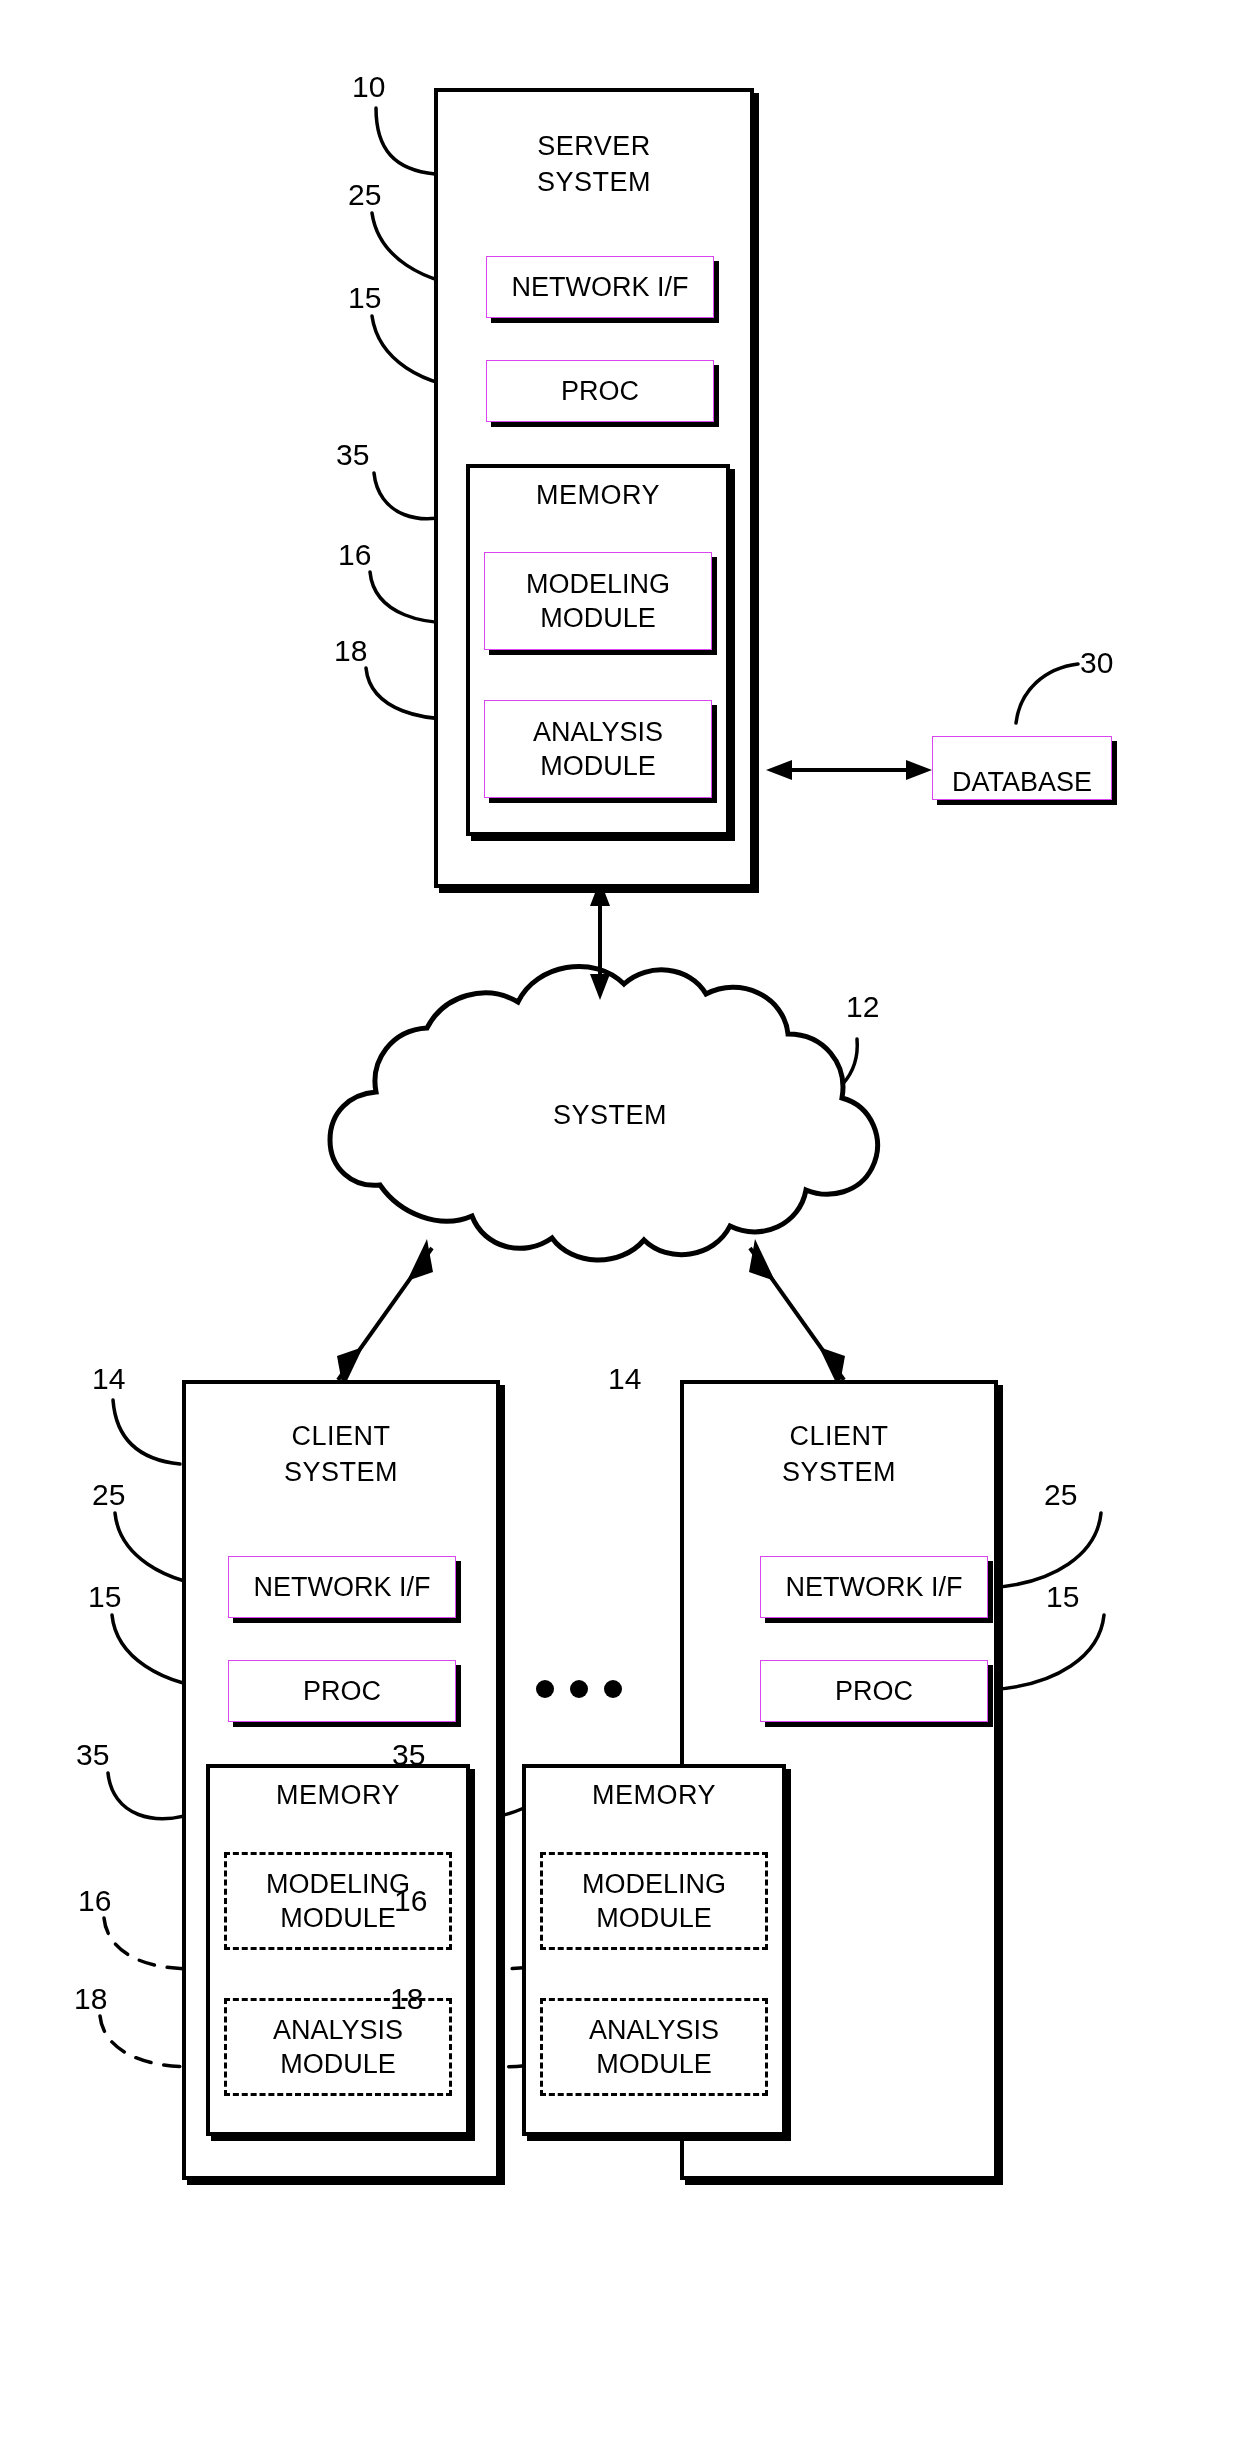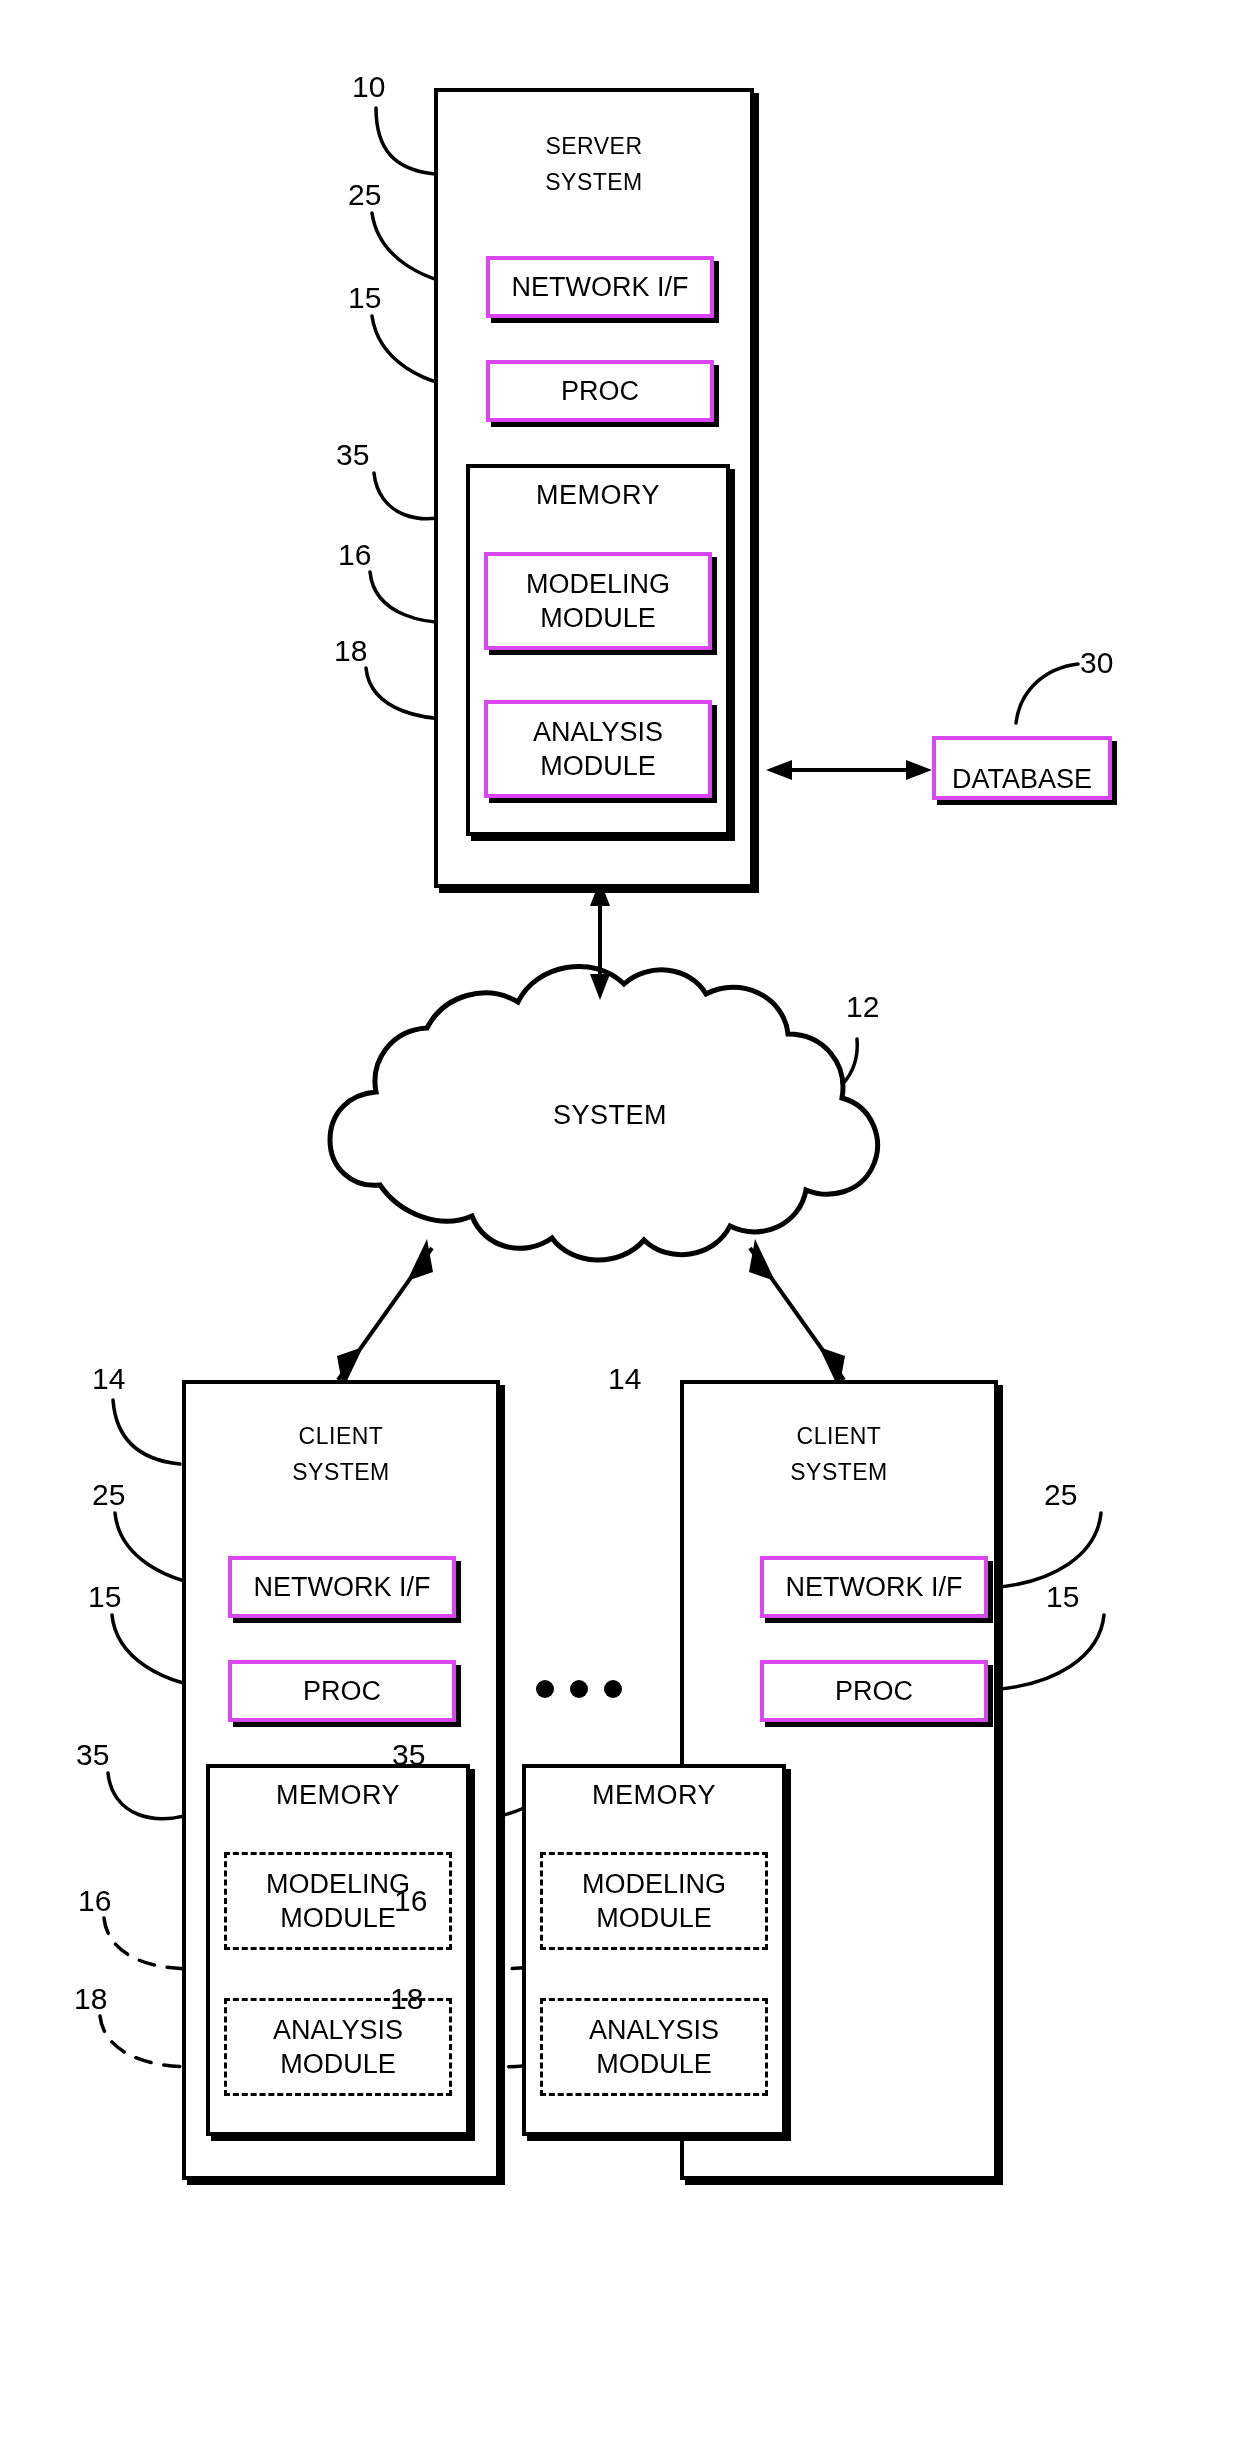--- a/index.html
+++ b/index.html
@@ -5,30 +5,30 @@
   html,body{margin:0;padding:0;background:#ffffff;}
   body{
     width:1240px;height:2464px;position:relative;overflow:hidden;
     font-family:"Liberation Sans","DejaVu Sans",sans-serif;
     color:#000;
   }
   .stage{position:absolute;left:0;top:0;width:1068px;height:2464px;}
 
   
   .box{position:absolute;box-sizing:border-box;background:#fff;
-       border:4px solid #d946ef;display:flex;align-items:center;justify-content:center;}
+       border:1px solid #d946ef;display:flex;align-items:center;justify-content:center;}
   .shadowed{box-shadow:5px 5px 0 0 #000;}
   .sysbox{position:absolute;box-sizing:border-box;background:#fff;
        border:4px solid #000;box-shadow:5px 5px 0 0 #000;}
   .dashedbox{position:absolute;box-sizing:border-box;background:#fff;
        border:3px dashed #000;display:flex;flex-direction:column;
        align-items:center;justify-content:center;}
 
   .lbl{position:absolute;white-space:pre;text-align:center;letter-spacing:.5px;}
-  .title{font-size:23px;line-height:36px;}
+  .title{font-size:27px;line-height:36px;}
   .boxtext{font-size:27px;line-height:34px;text-align:center;white-space:pre;}
   .refnum{position:absolute;font-size:30px;line-height:30px;}
   .figlabel{position:absolute;font-size:36px;letter-spacing:1px;}
 
   svg.overlay{position:absolute;left:0;top:0;width:1240px;height:2464px;
               pointer-events:none;}
   .dots{position:absolute;display:flex;gap:16px;align-items:center;}
   .dot{width:18px;height:18px;border-radius:50%;background:#000;}
 </style>
 </head>

